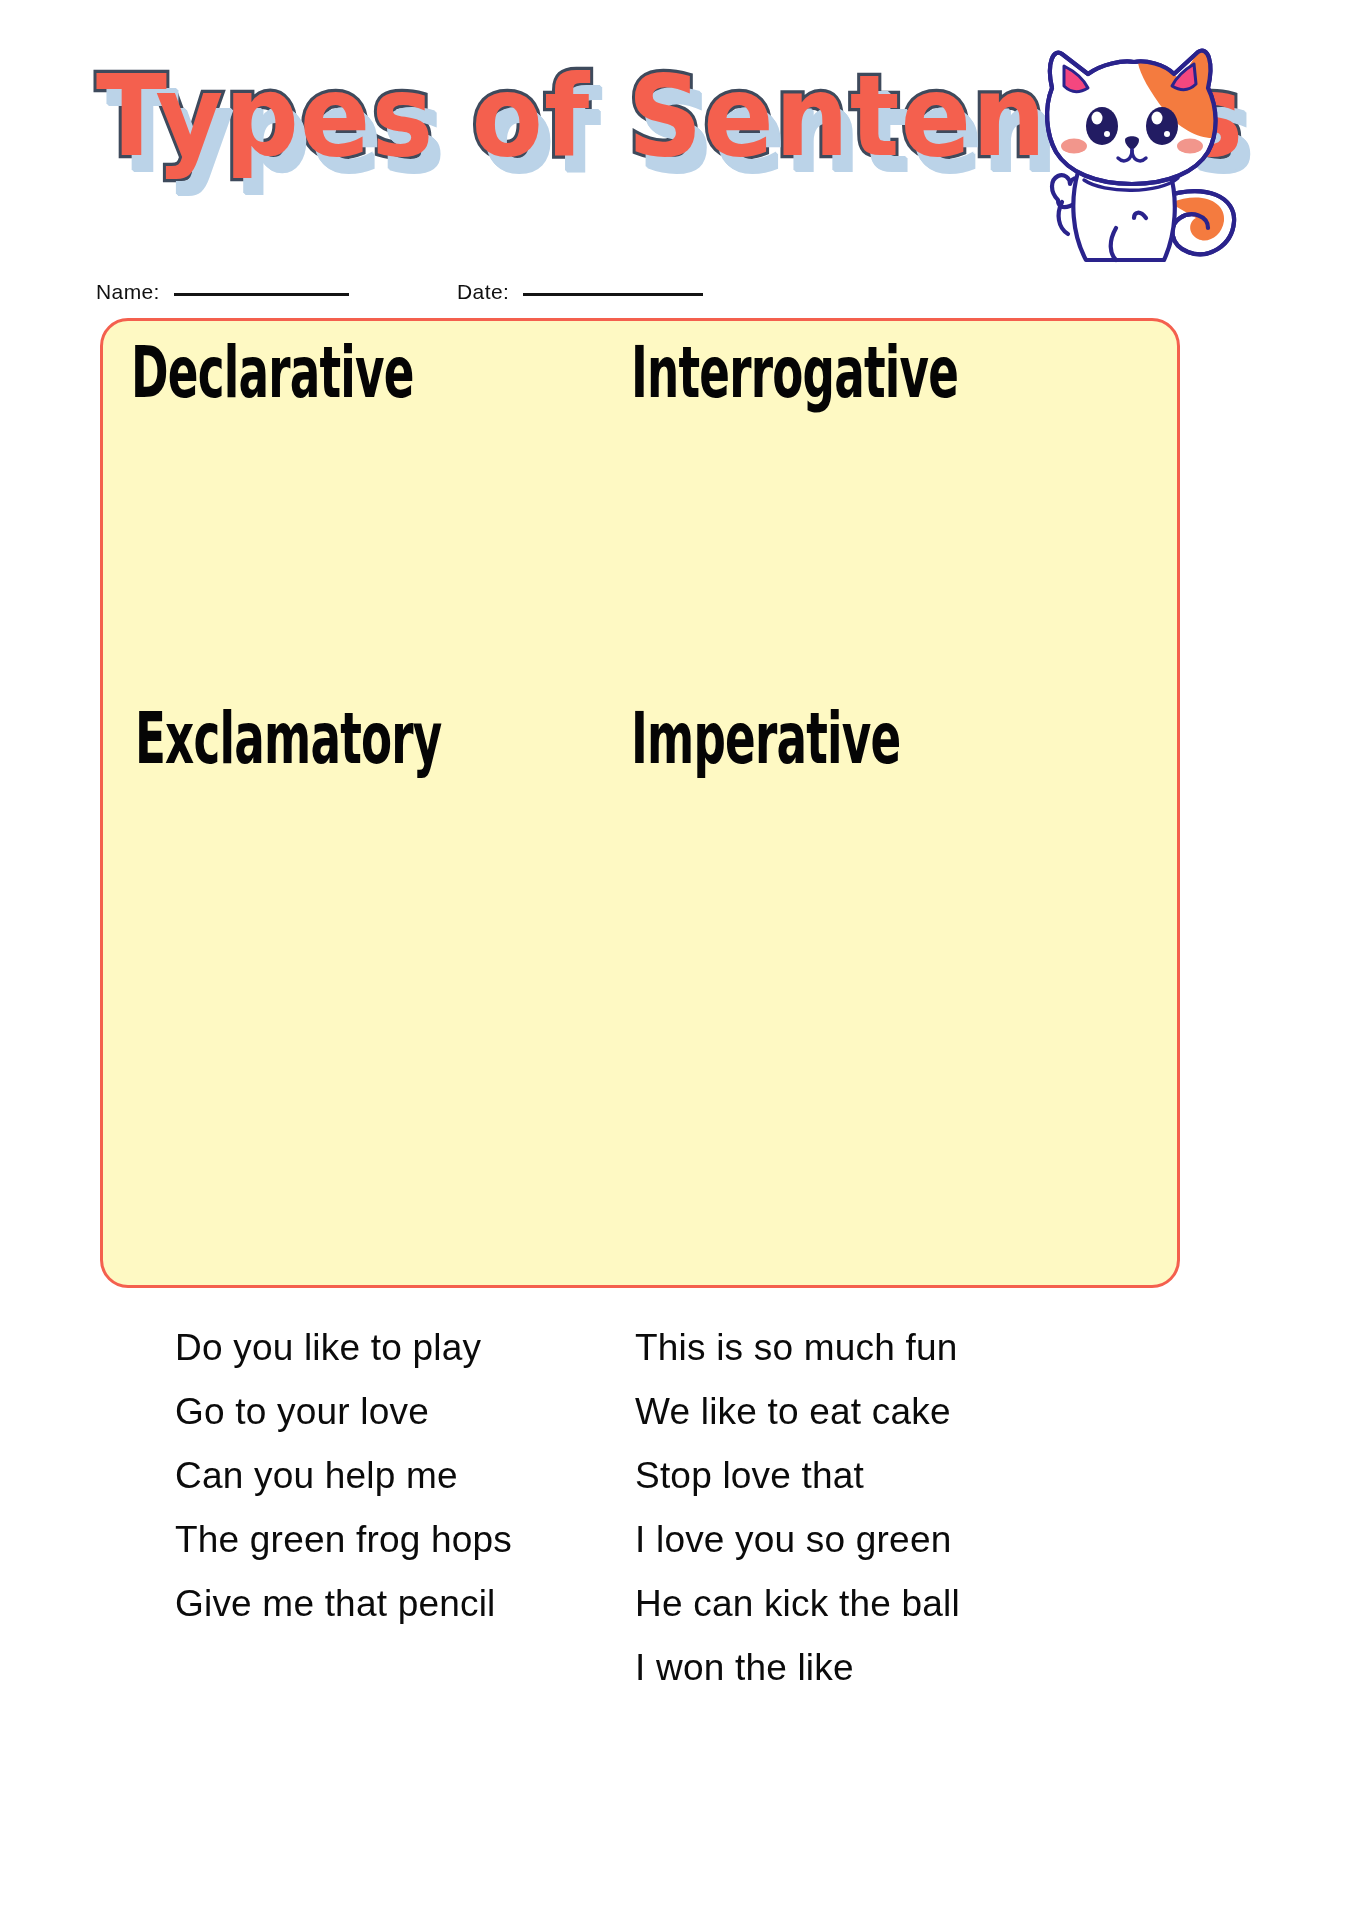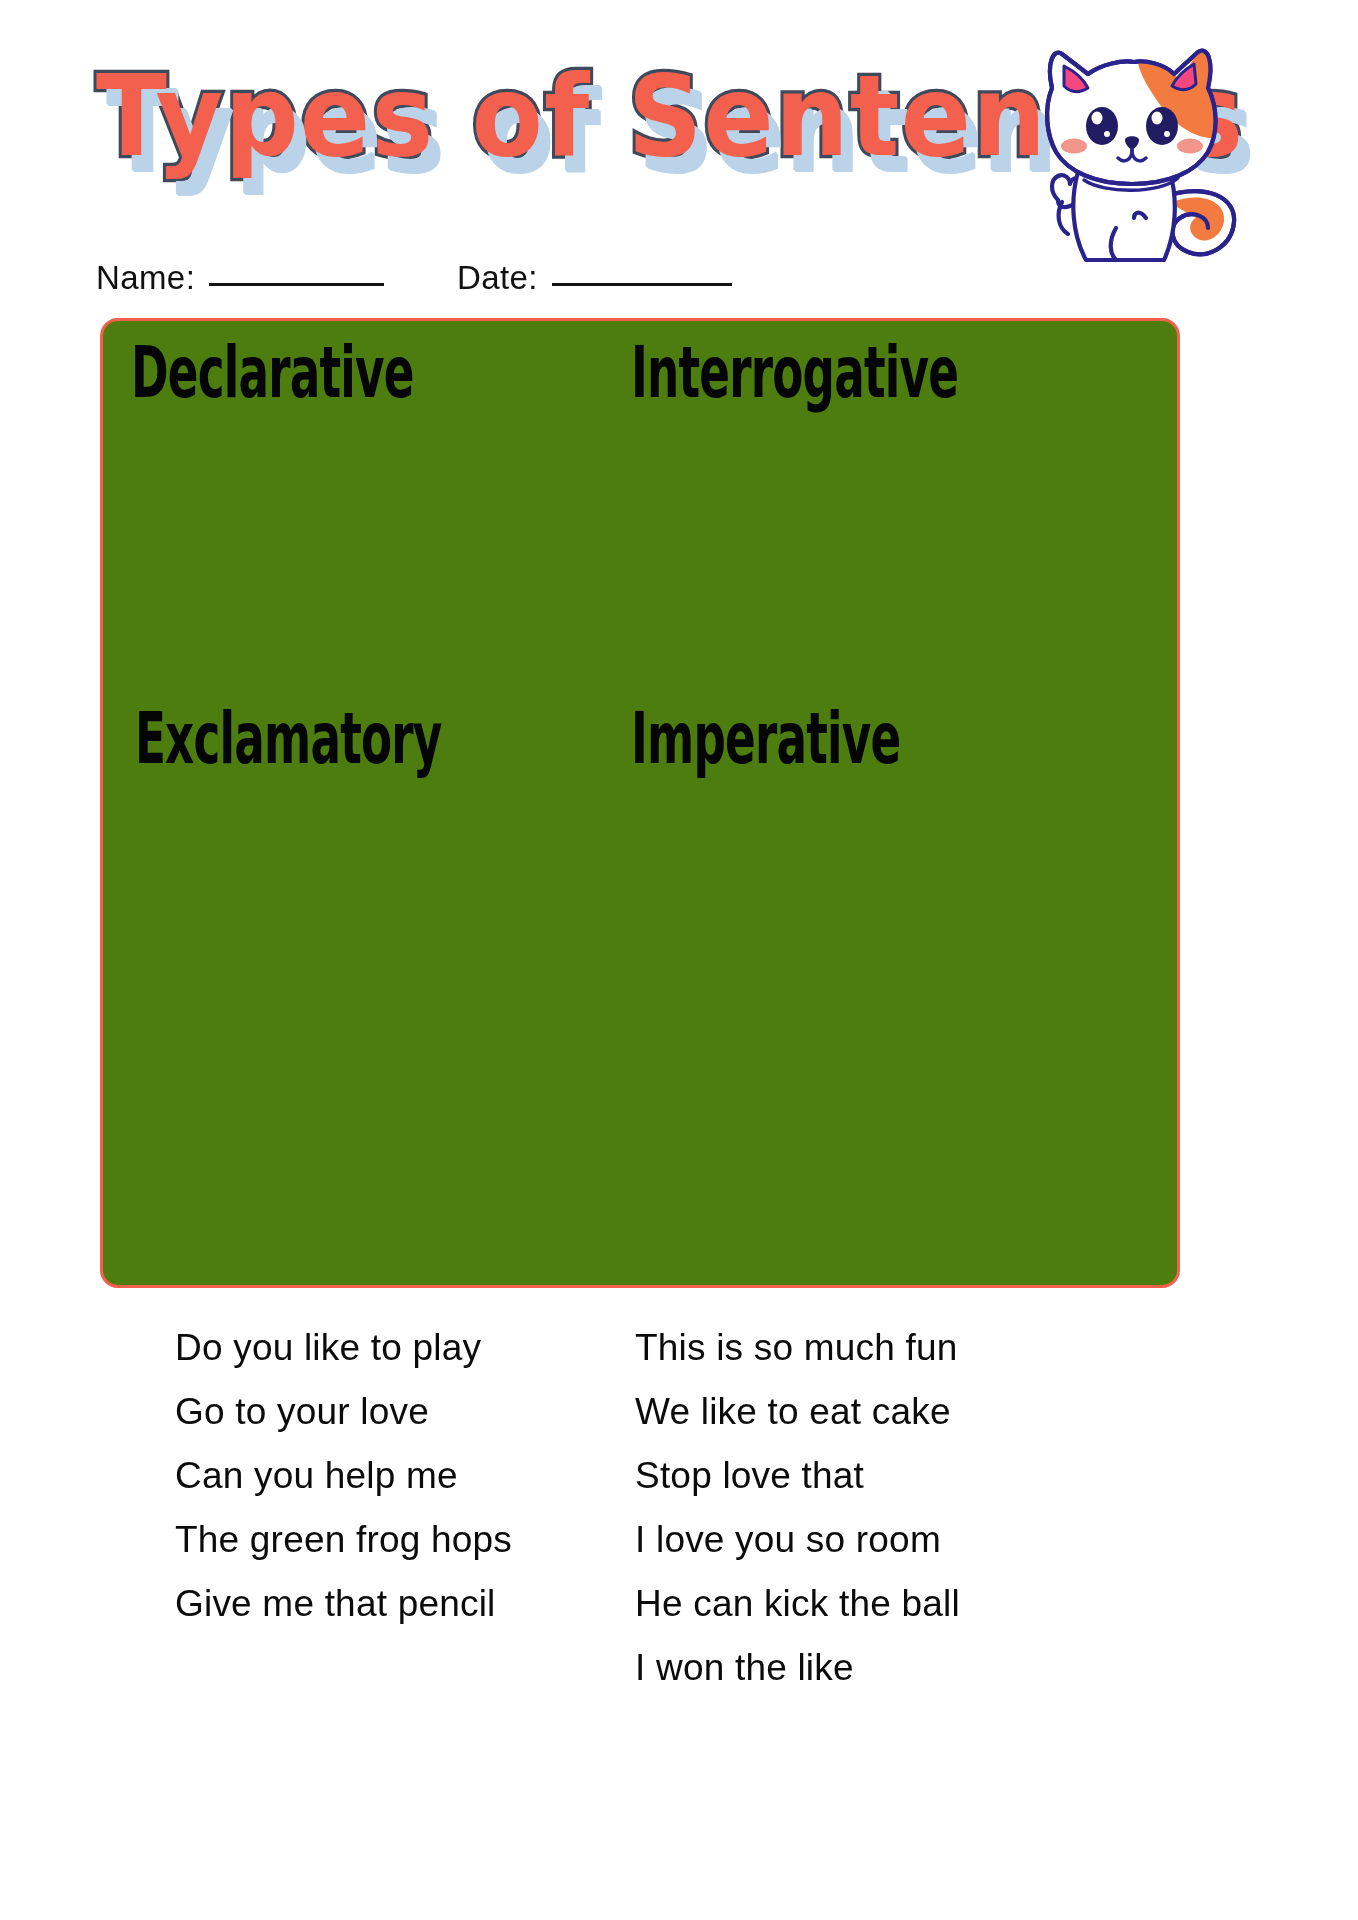--- a/index.html
+++ b/index.html
@@ -59,27 +59,27 @@
   
   .namedate {
     position: absolute;
     left: 96px;
     top: 258px;
     width: 1000px;
     height: 46px;
   }
   .field {
     position: absolute;
-    top: 0;
+    top: 14px;
     display: flex;
     align-items: baseline;
     gap: 14px;
     font-family: "Liberation Sans", sans-serif;
     font-weight: 300;
-    font-size: 33px;
+    font-size: 21px;
     line-height: 40px;
     color: #111111;
     white-space: nowrap;
   }
   .field-name { left: 0; }
   .field-date { left: 361px; }
   .field-label { letter-spacing: 0.4px; }
   .field-rule {
     display: inline-block;
     border-bottom: 3px solid #141414;
@@ -101,23 +101,23 @@
   .cat svg { display: block; width: 100%; height: 100%; }
 
   
   .sortbox {
     position: absolute;
     left: 100px;
     top: 318px;
     width: 1080px;
     height: 970px;
     border: 3px solid #F4604E;
-    border-radius: 18px;
+    border-radius: 28px;
     box-sizing: border-box;
-    background: #4d7c0f;
+    background: #fef9c3;
   }
   .quadrant {
     position: absolute;
     width: 500px;
     height: 480px;
   }
   .q-tl { left: 28px;  top: 6px; }
   .q-tr { left: 528px; top: 6px; }
   .q-bl { left: 32px;  top: 372px; }
   .q-br { left: 528px; top: 372px; }
@@ -286,20 +286,20 @@
       <div class="bank-item">Go to your love</div>
       <div class="bank-item">Can you help me</div>
       <div class="bank-item">The green frog hops</div>
       <div class="bank-item">Give me that pencil</div>
     </div>
 
     <div class="bank-col col-right">
       <div class="bank-item">This is so much fun</div>
       <div class="bank-item">We like to eat cake</div>
       <div class="bank-item">Stop love that</div>
-      <div class="bank-item">I love you so room</div>
+      <div class="bank-item">I love you so green</div>
       <div class="bank-item">He can kick the ball</div>
       <div class="bank-item">I won the like</div>
     </div>
 
   </div>
 
 </div>
 
 </body></html>

